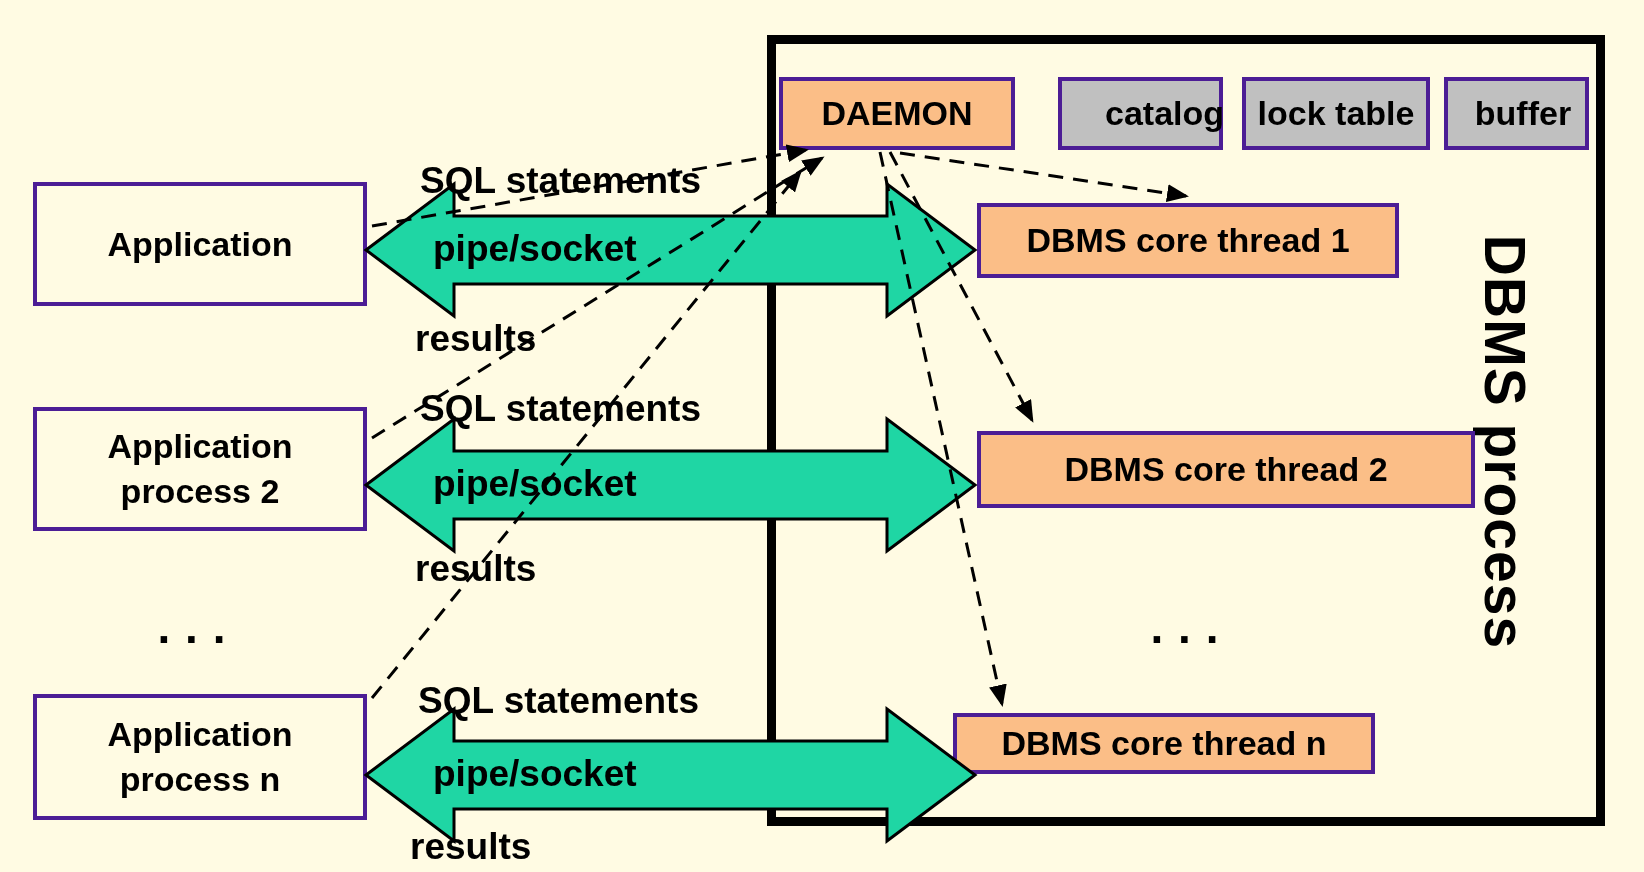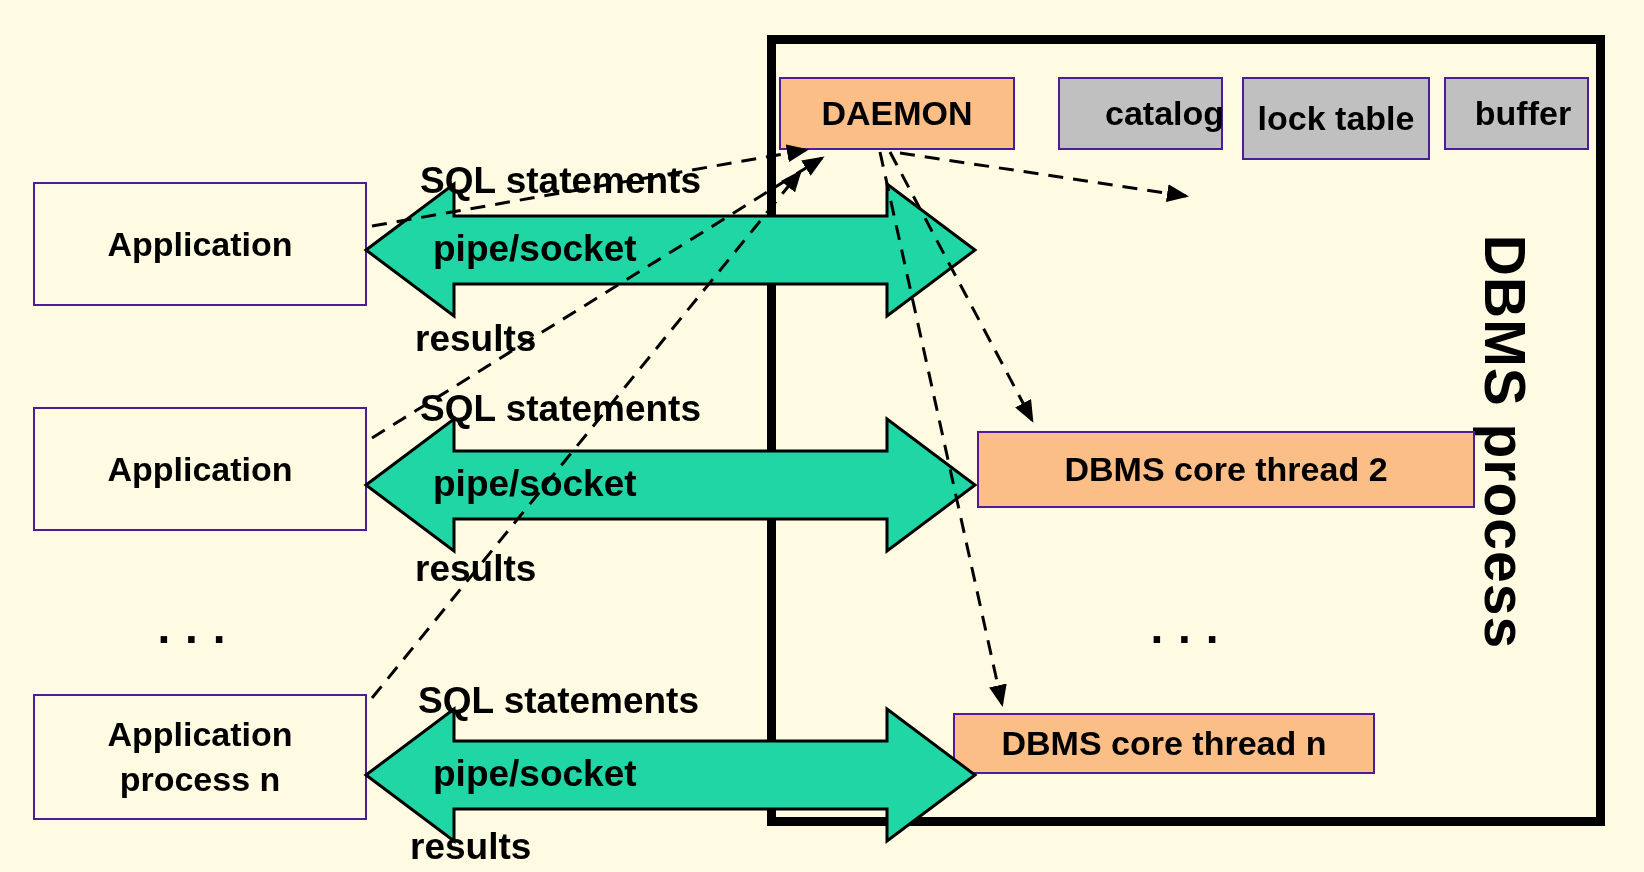--- a/index.html
+++ b/index.html
@@ -2,21 +2,21 @@
 <html><head>
 <meta charset="utf-8">
 <style>
   html,body{margin:0;padding:0;}
   .canvas{
     position:relative;width:1644px;height:872px;overflow:hidden;
     background:#FFFBE3;color:#000;
     font-family:"Liberation Sans", sans-serif;font-weight:bold;
   }
   .box{position:absolute;display:flex;align-items:center;justify-content:center;
-       text-align:center;box-sizing:border-box;border:2px solid #4c1d95;}
+       text-align:center;box-sizing:border-box;border:4px solid #4c1d95;}
   .dbms-outer{position:absolute;left:767px;top:35px;width:820px;height:773px;
        border:9px solid #000;box-sizing:content-box;background:transparent;}
   .orange{background:#FBBE87;}
   .gray{background:#C0C0C0;}
   .app{background:#FFFBE3;font-size:34px;line-height:1.32;}
   .small-box{font-size:34px;}
   .thread{font-size:34px;}
   .rowlabel{position:absolute;width:420px;font-size:37px;line-height:1.1;}
   .dbms-label{position:absolute;left:1320px;top:412px;width:370px;height:60px;
        display:flex;align-items:center;justify-content:center;
@@ -32,42 +32,46 @@
 
   <div class="dbms-outer"></div>
   <div class="dbms-label">DBMS process</div>
 
   <div class="box orange small-box" style="left:779px;top:77px;width:236px;height:73px;">
     <span>DAEMON</span>
   </div>
   <div class="box gray small-box" style="left:1058px;top:77px;width:165px;height:73px;padding-left:48px;">
     <span>catalog</span>
   </div>
-  <div class="box gray small-box" style="left:1242px;top:77px;width:188px;height:83px;">
+  <div class="box gray small-box" style="left:1242px;top:77px;width:188px;height:73px;">
     <span>lock table</span>
   </div>
   <div class="box gray small-box" style="left:1444px;top:77px;width:145px;height:73px;padding-left:13px;">
     <span>buffer</span>
   </div>
 
+  <div class="box orange thread" style="left:977px;top:203px;width:422px;height:75px;">
+    <span>DBMS core thread 1</span>
+  </div>
   <div class="box orange thread" style="left:977px;top:431px;width:498px;height:77px;">
     <span>DBMS core thread 2</span>
   </div>
   <div class="box orange thread" style="left:953px;top:713px;width:422px;height:61px;">
     <span>DBMS core thread n</span>
   </div>
 
   <div class="box app" style="left:33px;top:182px;width:334px;height:124px;">
     <span>
       <span>Application</span><br>
     </span>
   </div>
   <div class="box app" style="left:33px;top:407px;width:334px;height:124px;">
     <span>
       <span>Application</span><br>
+      <span>process 2</span>
     </span>
   </div>
   <div class="box app" style="left:33px;top:694px;width:334px;height:126px;">
     <span>
       <span>Application</span><br>
       <span>process n</span>
     </span>
   </div>
 
   <div class="dots" style="left:137px;top:600px;">. . .</div>

